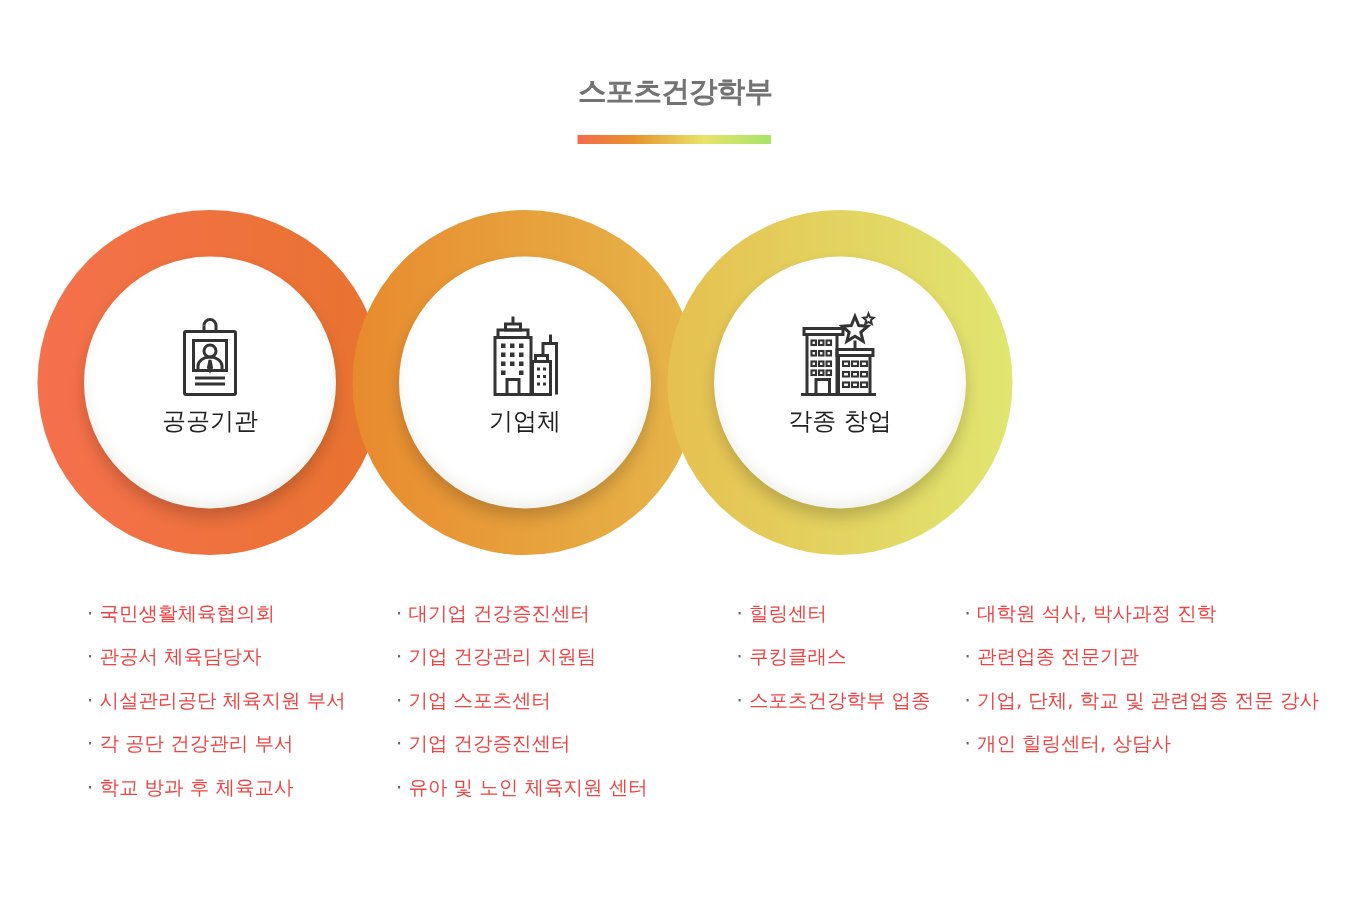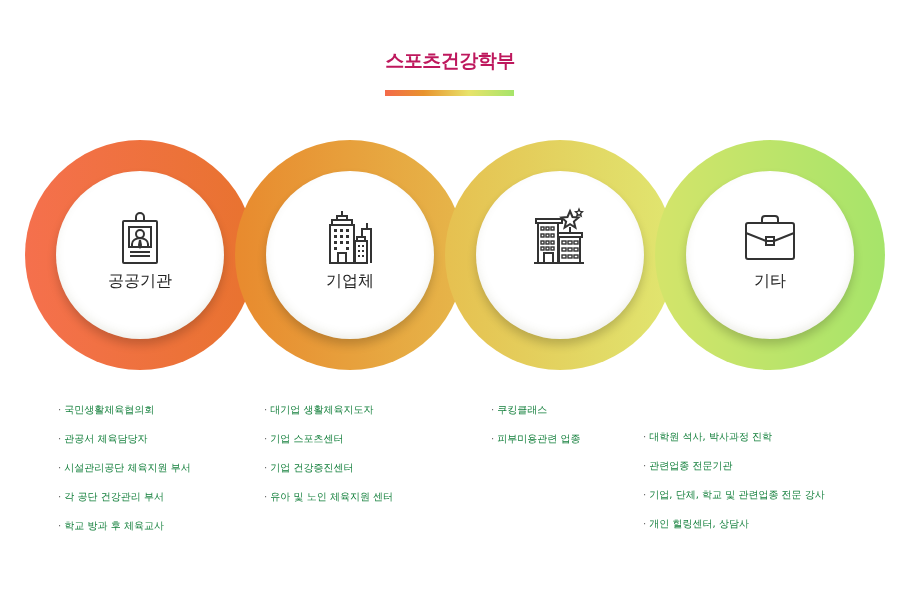--- a/index.html
+++ b/index.html
@@ -1,35 +1,35 @@
 <!DOCTYPE html>
 <html><head>
 <meta charset="utf-8">
 <style>
   html, body { margin:0; padding:0; }
   body { width:900px; height:612px; background:#ffffff; position:relative; overflow:hidden;
          font-family:"DejaVu Sans","Liberation Sans",sans-serif; color:#222; }
   .title { position:absolute; top:48px; left:0; width:900px; text-align:center;
-           font-size:19px; font-weight:bold; color:#be185d; letter-spacing:-0.5px; }
+           font-size:19px; font-weight:bold; color:#737373; letter-spacing:-0.5px; }
   .title-bar { position:absolute; top:90px; left:385px; width:129px; height:6px;
                background:linear-gradient(90deg,#f46a4a 0%,#e8932e 30%,#e8e36a 65%,#a6e46a 100%); }
   .rings { position:absolute; top:140px; left:0; width:900px; height:232px; }
   .ring { position:absolute; top:0; width:230px; height:230px; border-radius:50%; }
   .ring .inner { position:absolute; left:31px; top:31px; width:168px; height:168px; border-radius:50%;
                  background:#fff; box-shadow: 0 6px 10px rgba(0,0,0,0.18), inset 0 -4px 8px rgba(120,120,80,0.12); }
   .ring .icon { position:absolute; left:54px; top:36px; width:60px; height:60px; }
   .ring .label { position:absolute; left:0; top:100px; width:168px; text-align:center; font-size:16px; color:#222; }
   .r1 { left:25px;  background:linear-gradient(90deg,#f5704d 0%,#e8732f 100%); z-index:1; }
   .r2 { left:235px; background:linear-gradient(90deg,#e88a2e 0%,#e6b64a 100%); z-index:2; }
   .r3 { left:445px; background:linear-gradient(90deg,#e6c050 0%,#e0e670 100%); z-index:3; }
   .r4 { left:655px; background:linear-gradient(90deg,#d4e46a 0%,#a6e46a 100%); z-index:4; }
-  .list { position:absolute; top:400px; list-style:none; margin:0; padding:0; font-size:10px; color:#15803d; }
+  .list { position:absolute; top:400px; list-style:none; margin:0; padding:0; font-size:13px; color:#ef4444; }
   .list li { height:29px; line-height:20px; white-space:nowrap; }
   .list li::before { content:"· "; color:#666; }
-  .l1 { left:58px; } .l2 { left:264px; } .l3 { left:491px; } .l4 { left:643px;margin-top:27px; }
+  .l1 { left:58px; } .l2 { left:264px; } .l3 { left:491px; } .l4 { left:643px; }
 </style>
 </head>
 <body>
 
 <div class="title">스포츠건강학부</div>
 <div class="title-bar"></div>
 
 <div class="rings">
   <div class="ring r1">
     <div class="inner">
@@ -113,51 +113,42 @@
             <rect x="38" y="41" width="4" height="3"></rect>
             <rect x="44" y="41" width="4" height="3"></rect>
           <rect x="32" y="48" width="4" height="3"></rect>
             <rect x="38" y="48" width="4" height="3"></rect>
             <rect x="44" y="48" width="4" height="3"></rect>
         </g>
         <path d="M40 4 l2.5 6 6 0.5 -4.6 4 1.5 6 -5.4-3.3 -5.4 3.3 1.5-6 -4.6-4 6-0.5z"></path>
         <path d="M49 2 l1 2.5 2.5 0.3 -1.9 1.7 0.6 2.5 -2.2-1.4 -2.2 1.4 0.6-2.5 -1.9-1.7 2.5-0.3z" stroke-width="1.3"></path>
         <line x1="40" y1="20" x2="40" y2="26"></line>
       </svg>
-    </div>
-  </div>
-  <div class="ring r4">
-    <div class="inner">
-      <svg class="icon" viewBox="0 0 60 60" fill="none" stroke="#333" stroke-width="2">
-        <path d="M22 16 v-4 a3 3 0 0 1 3-3 h10 a3 3 0 0 1 3 3 v4"></path>
-        <rect x="6" y="16" width="48" height="36" rx="2"></rect>
-        <path d="M6 26 l20 8 M54 26 l-20 8"></path>
-        <rect x="26" y="30" width="8" height="8"></rect>
-          <line x1="26" y1="34" x2="34" y2="34"></line>
-      </svg>
-      <div class="label">기타</div>
+      <div class="label">각종 창업</div>
     </div>
   </div>
 </div>
 
 <ul class="list l1">
   <li>국민생활체육협의회</li>
   <li>관공서 체육담당자</li>
   <li>시설관리공단 체육지원 부서</li>
   <li>각 공단 건강관리 부서</li>
   <li>학교 방과 후 체육교사</li>
 </ul>
 <ul class="list l2">
-  <li>대기업 생활체육지도자</li>
+  <li>대기업 건강증진센터</li>
+  <li>기업 건강관리 지원팀</li>
   <li>기업 스포츠센터</li>
   <li>기업 건강증진센터</li>
   <li>유아 및 노인 체육지원 센터</li>
 </ul>
 <ul class="list l3">
+  <li>힐링센터</li>
   <li>쿠킹클래스</li>
-  <li>피부미용관련 업종</li>
+  <li>스포츠건강학부 업종</li>
 </ul>
 <ul class="list l4">
   <li>대학원 석사, 박사과정 진학</li>
   <li>관련업종 전문기관</li>
   <li>기업, 단체, 학교 및 관련업종 전문 강사</li>
   <li>개인 힐링센터, 상담사</li>
 </ul>
 
 </body></html>

